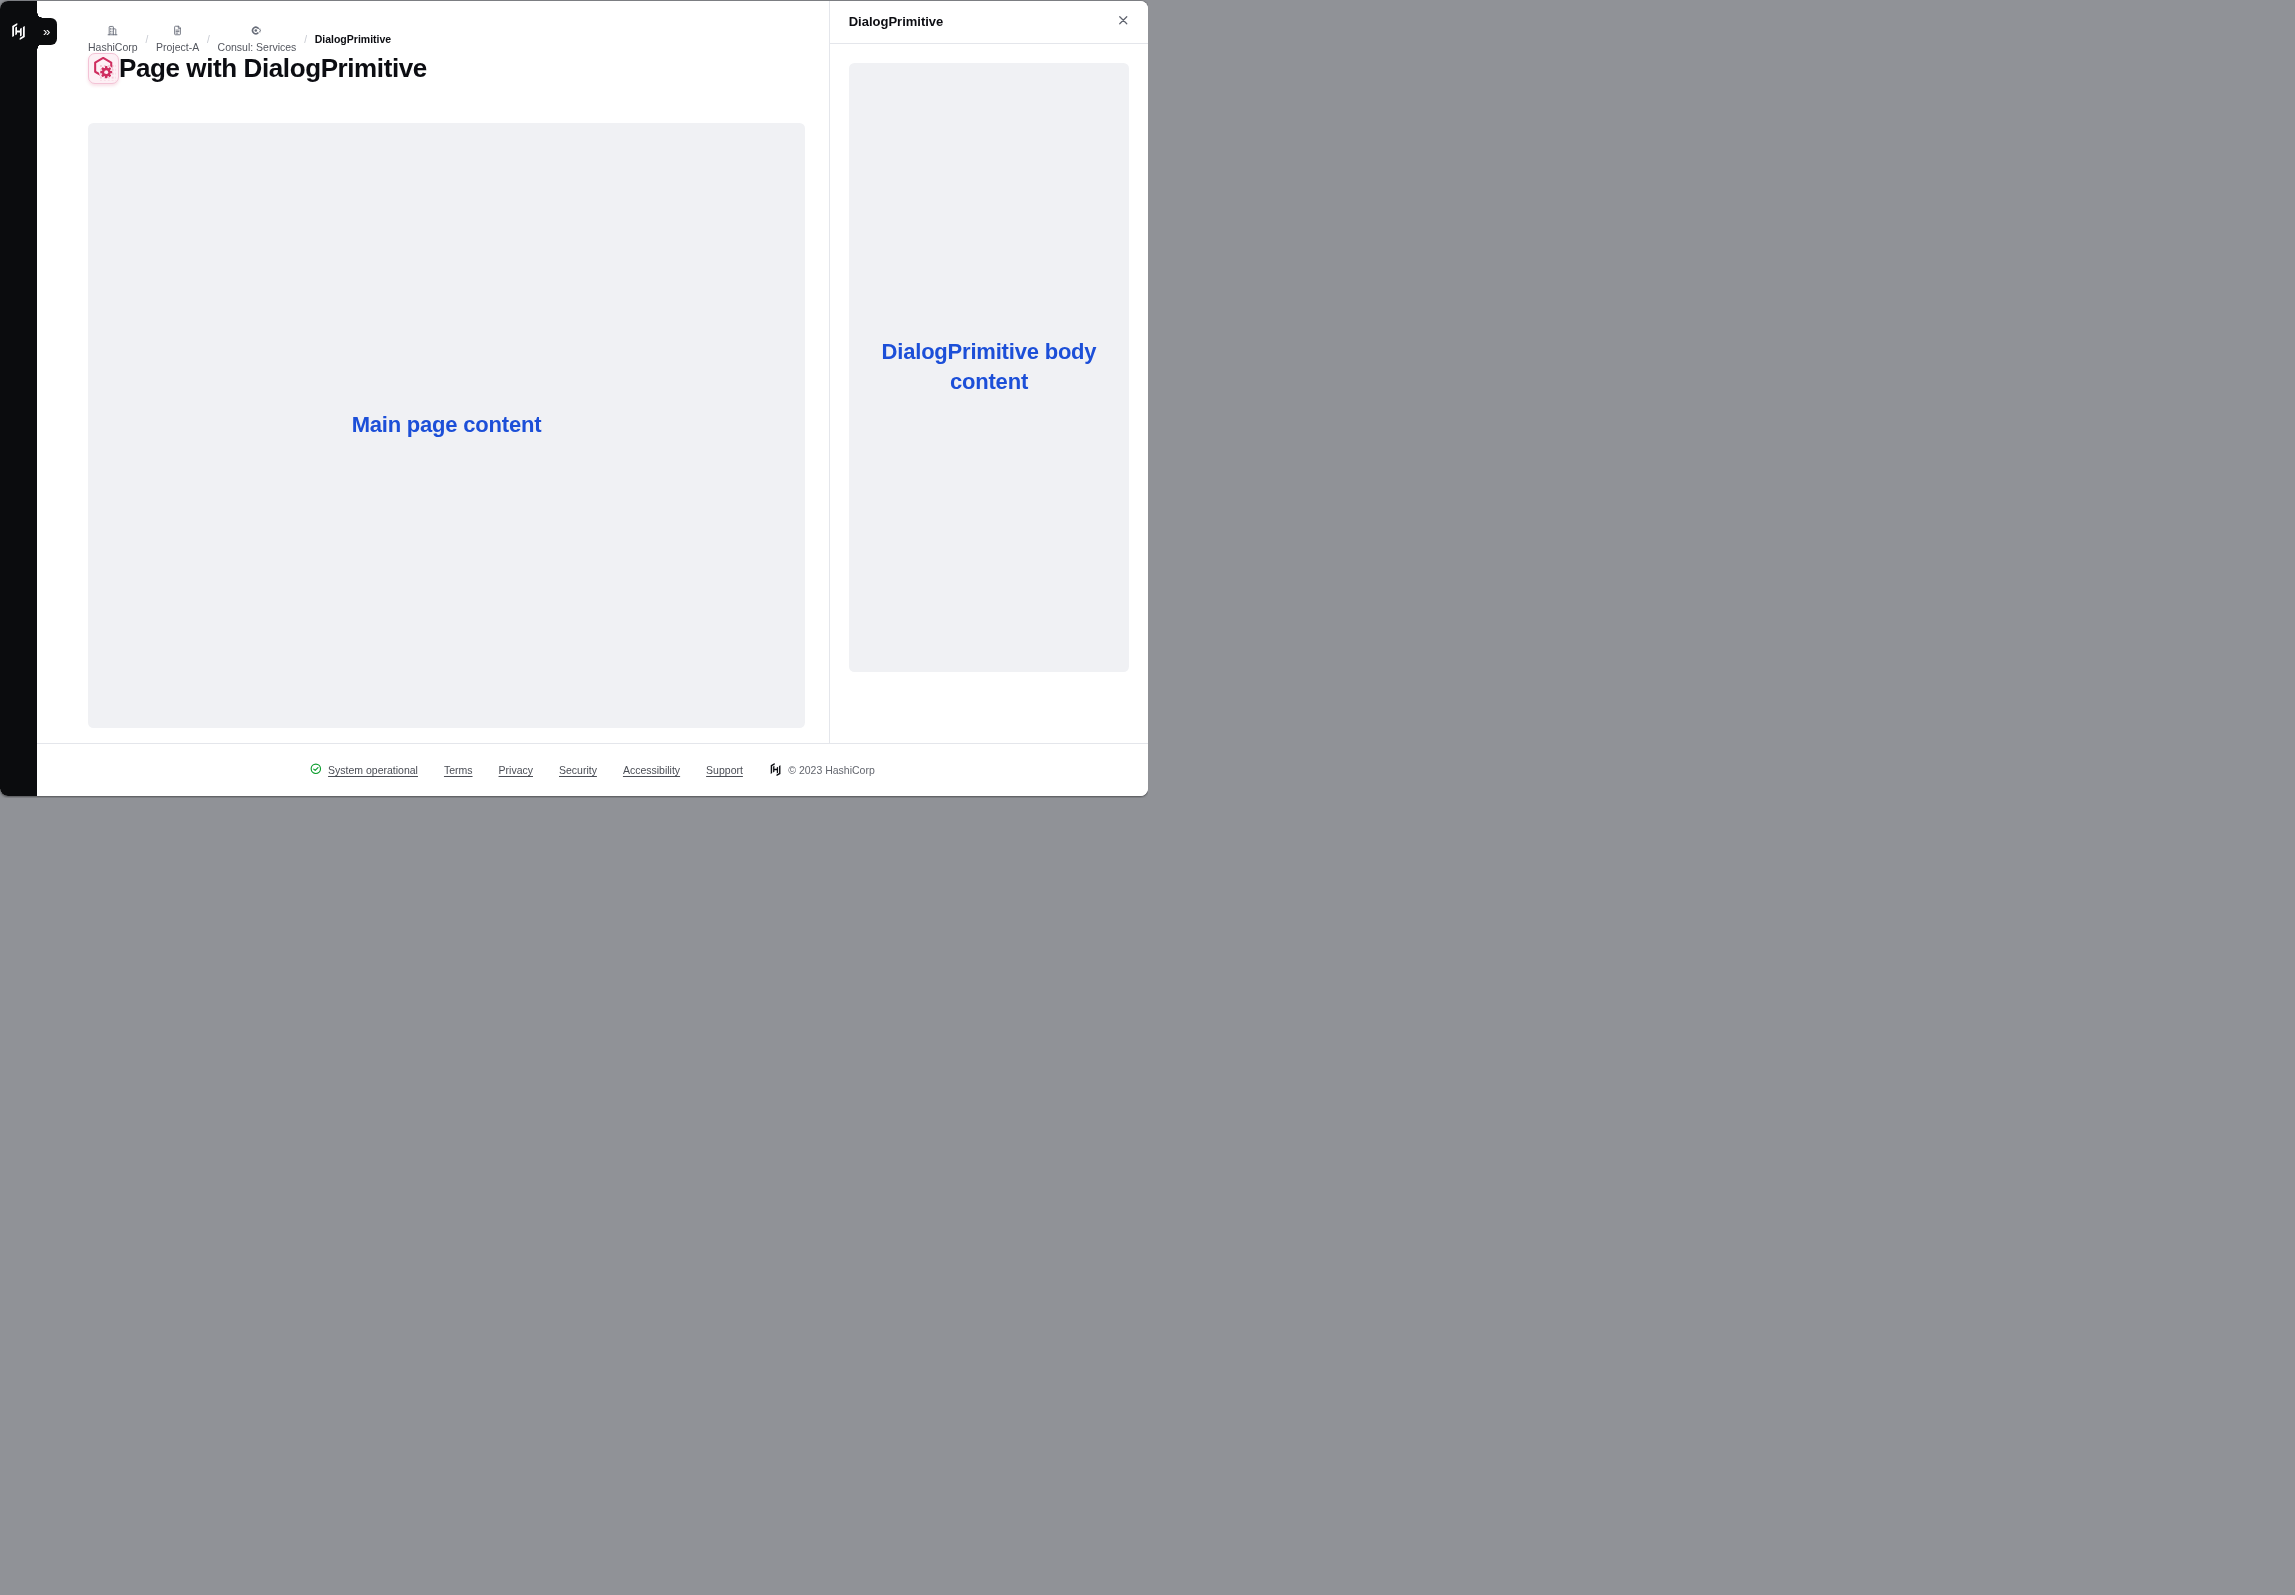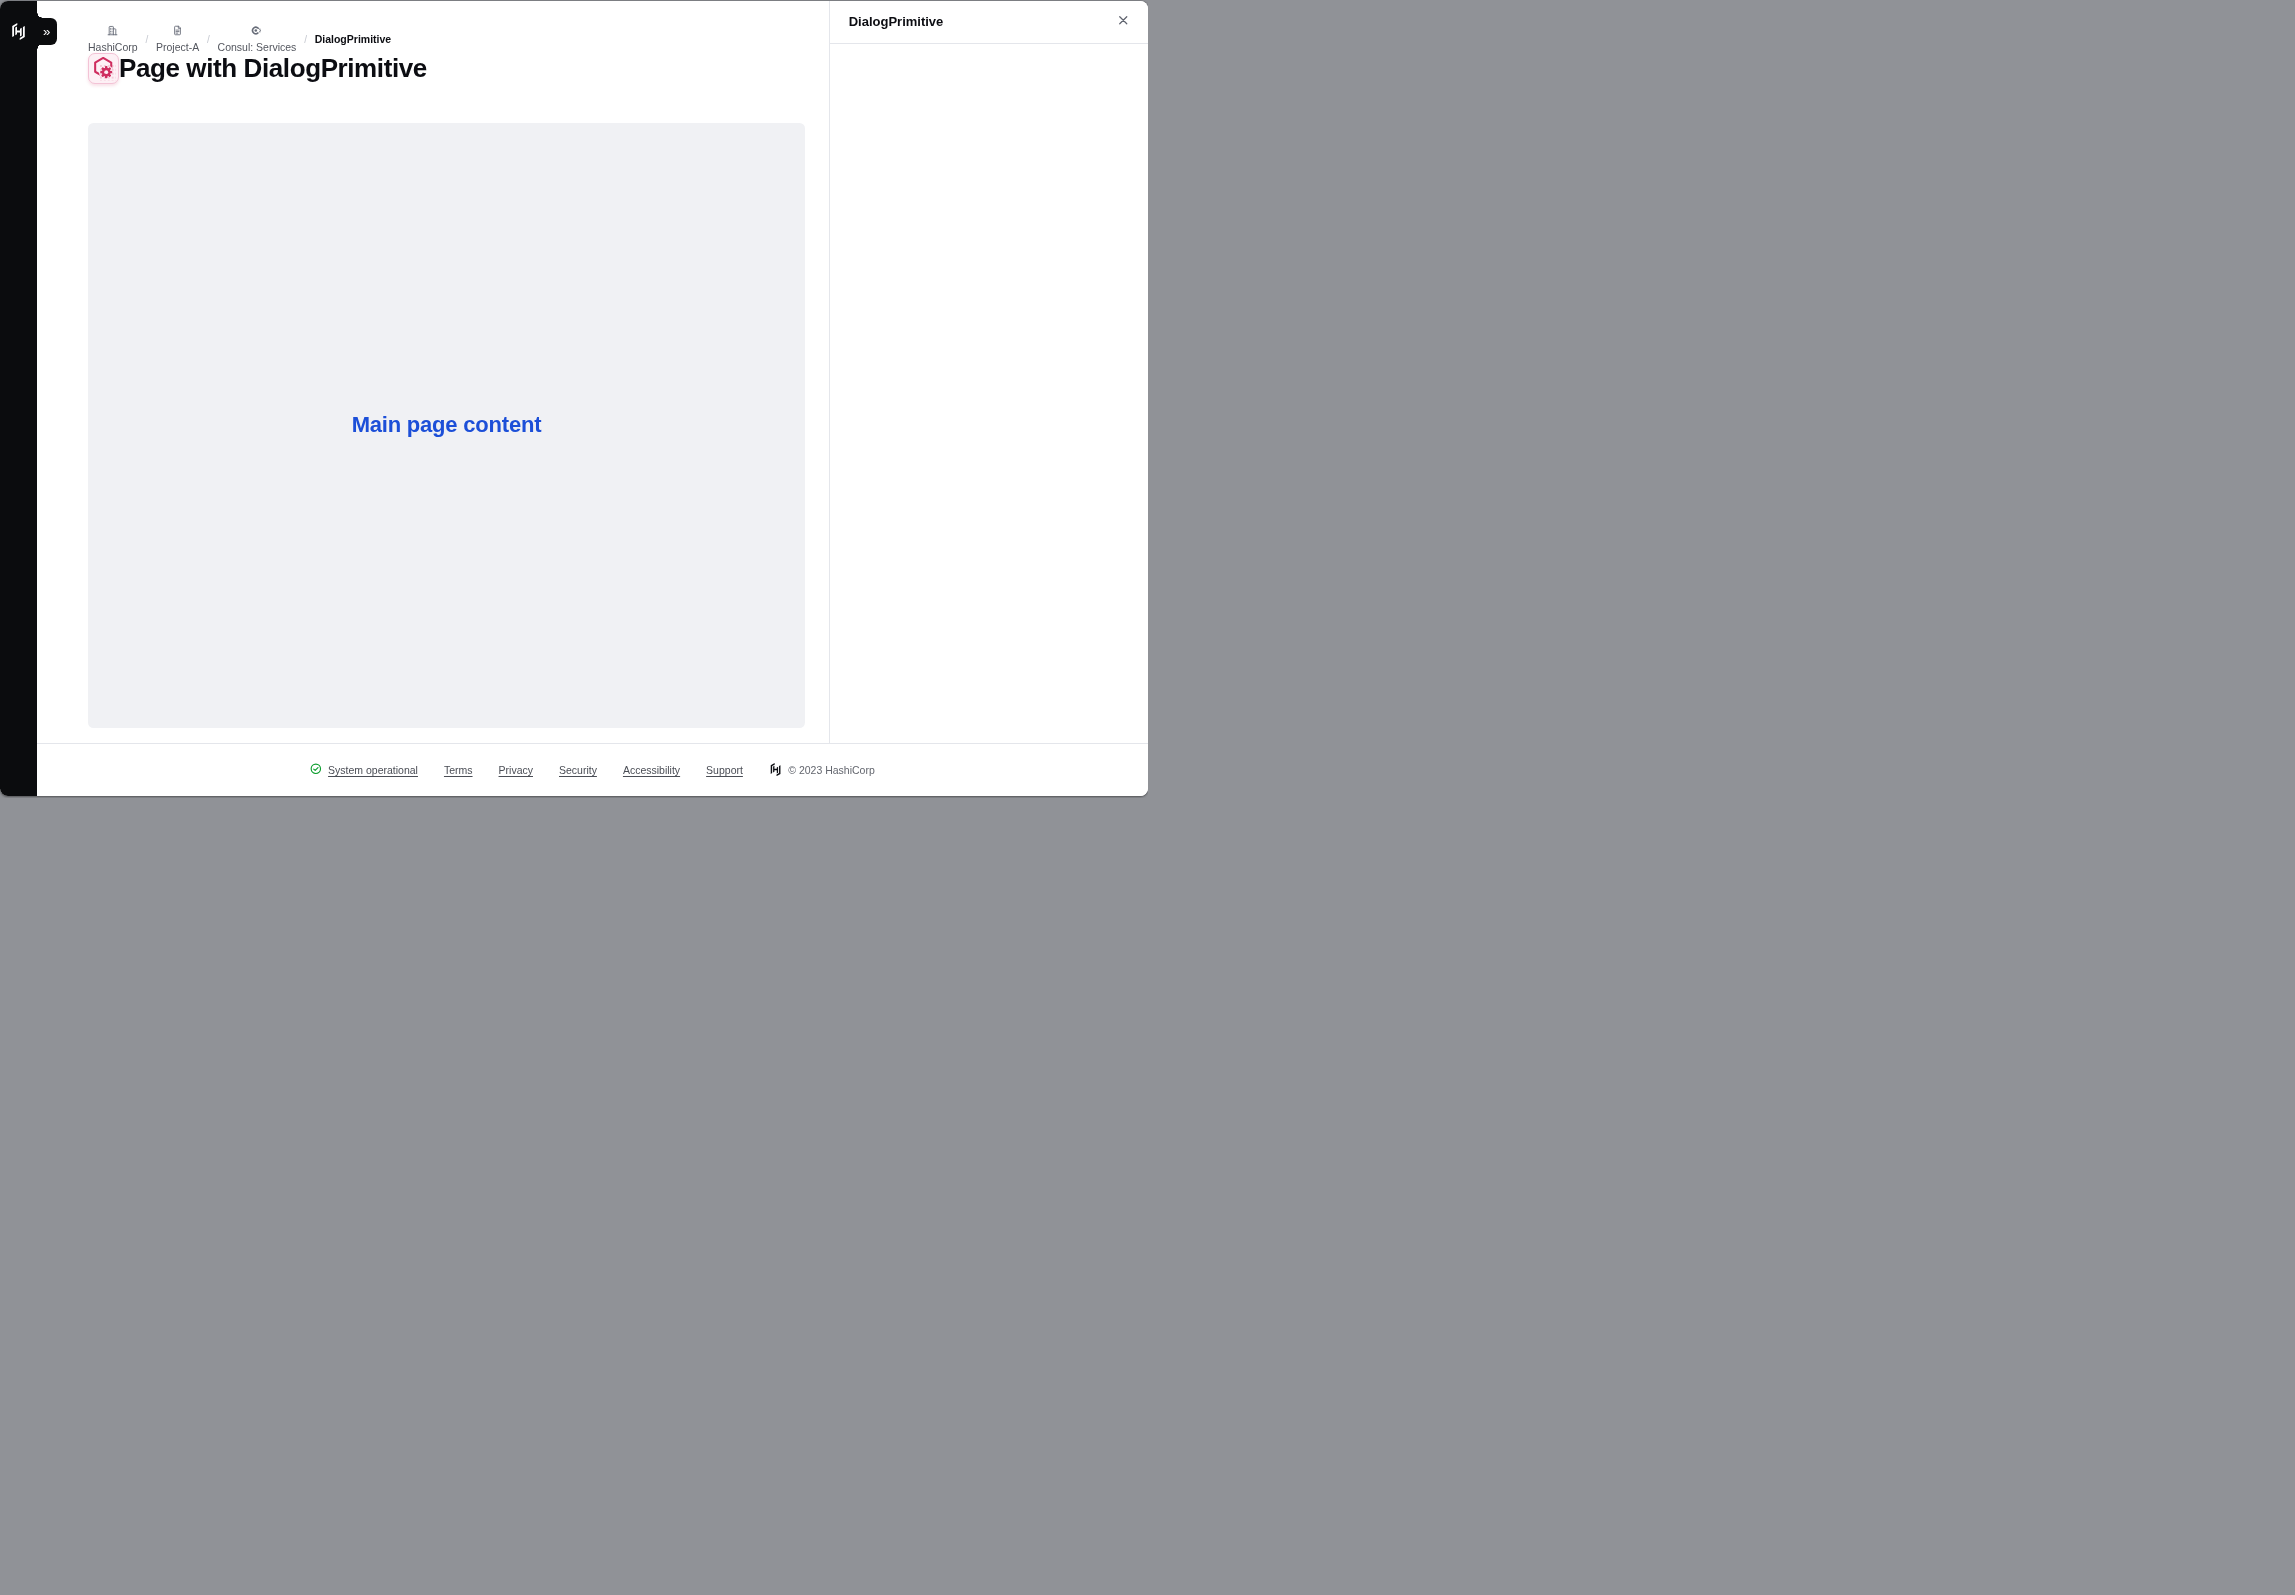--- a/index.html
+++ b/index.html
@@ -195,20 +195,23 @@
     <div class="panel-header">
       <span class="panel-title">DialogPrimitive</span>
       <button class="panel-close">
         <span>
           <svg viewBox="0 0 16 16" width="12.5" height="12.5" stroke="#60646f" stroke-width="1.6" stroke-linecap="round">
             <path d="M3.5 3.5 L12.5 12.5 M12.5 3.5 L3.5 12.5"></path>
           </svg>
         </span>
       </button>
     </div>
+    <div class="panel-box">
+      <span class="faux-text">DialogPrimitive body content</span>
+    </div>
   </div>
 
   <div class="page-footer">
     <span class="footer-status">
       <span>
         <svg viewBox="0 0 16 16" width="11.7" height="11.7" fill="none" stroke="#0c9e2e" stroke-width="1.6" stroke-linecap="round" stroke-linejoin="round">
           <circle cx="8" cy="8" r="6.4"></circle>
           <path d="M5.1 8.3 L7.1 10.2 L10.9 6.2"></path>
         </svg>
       </span>

